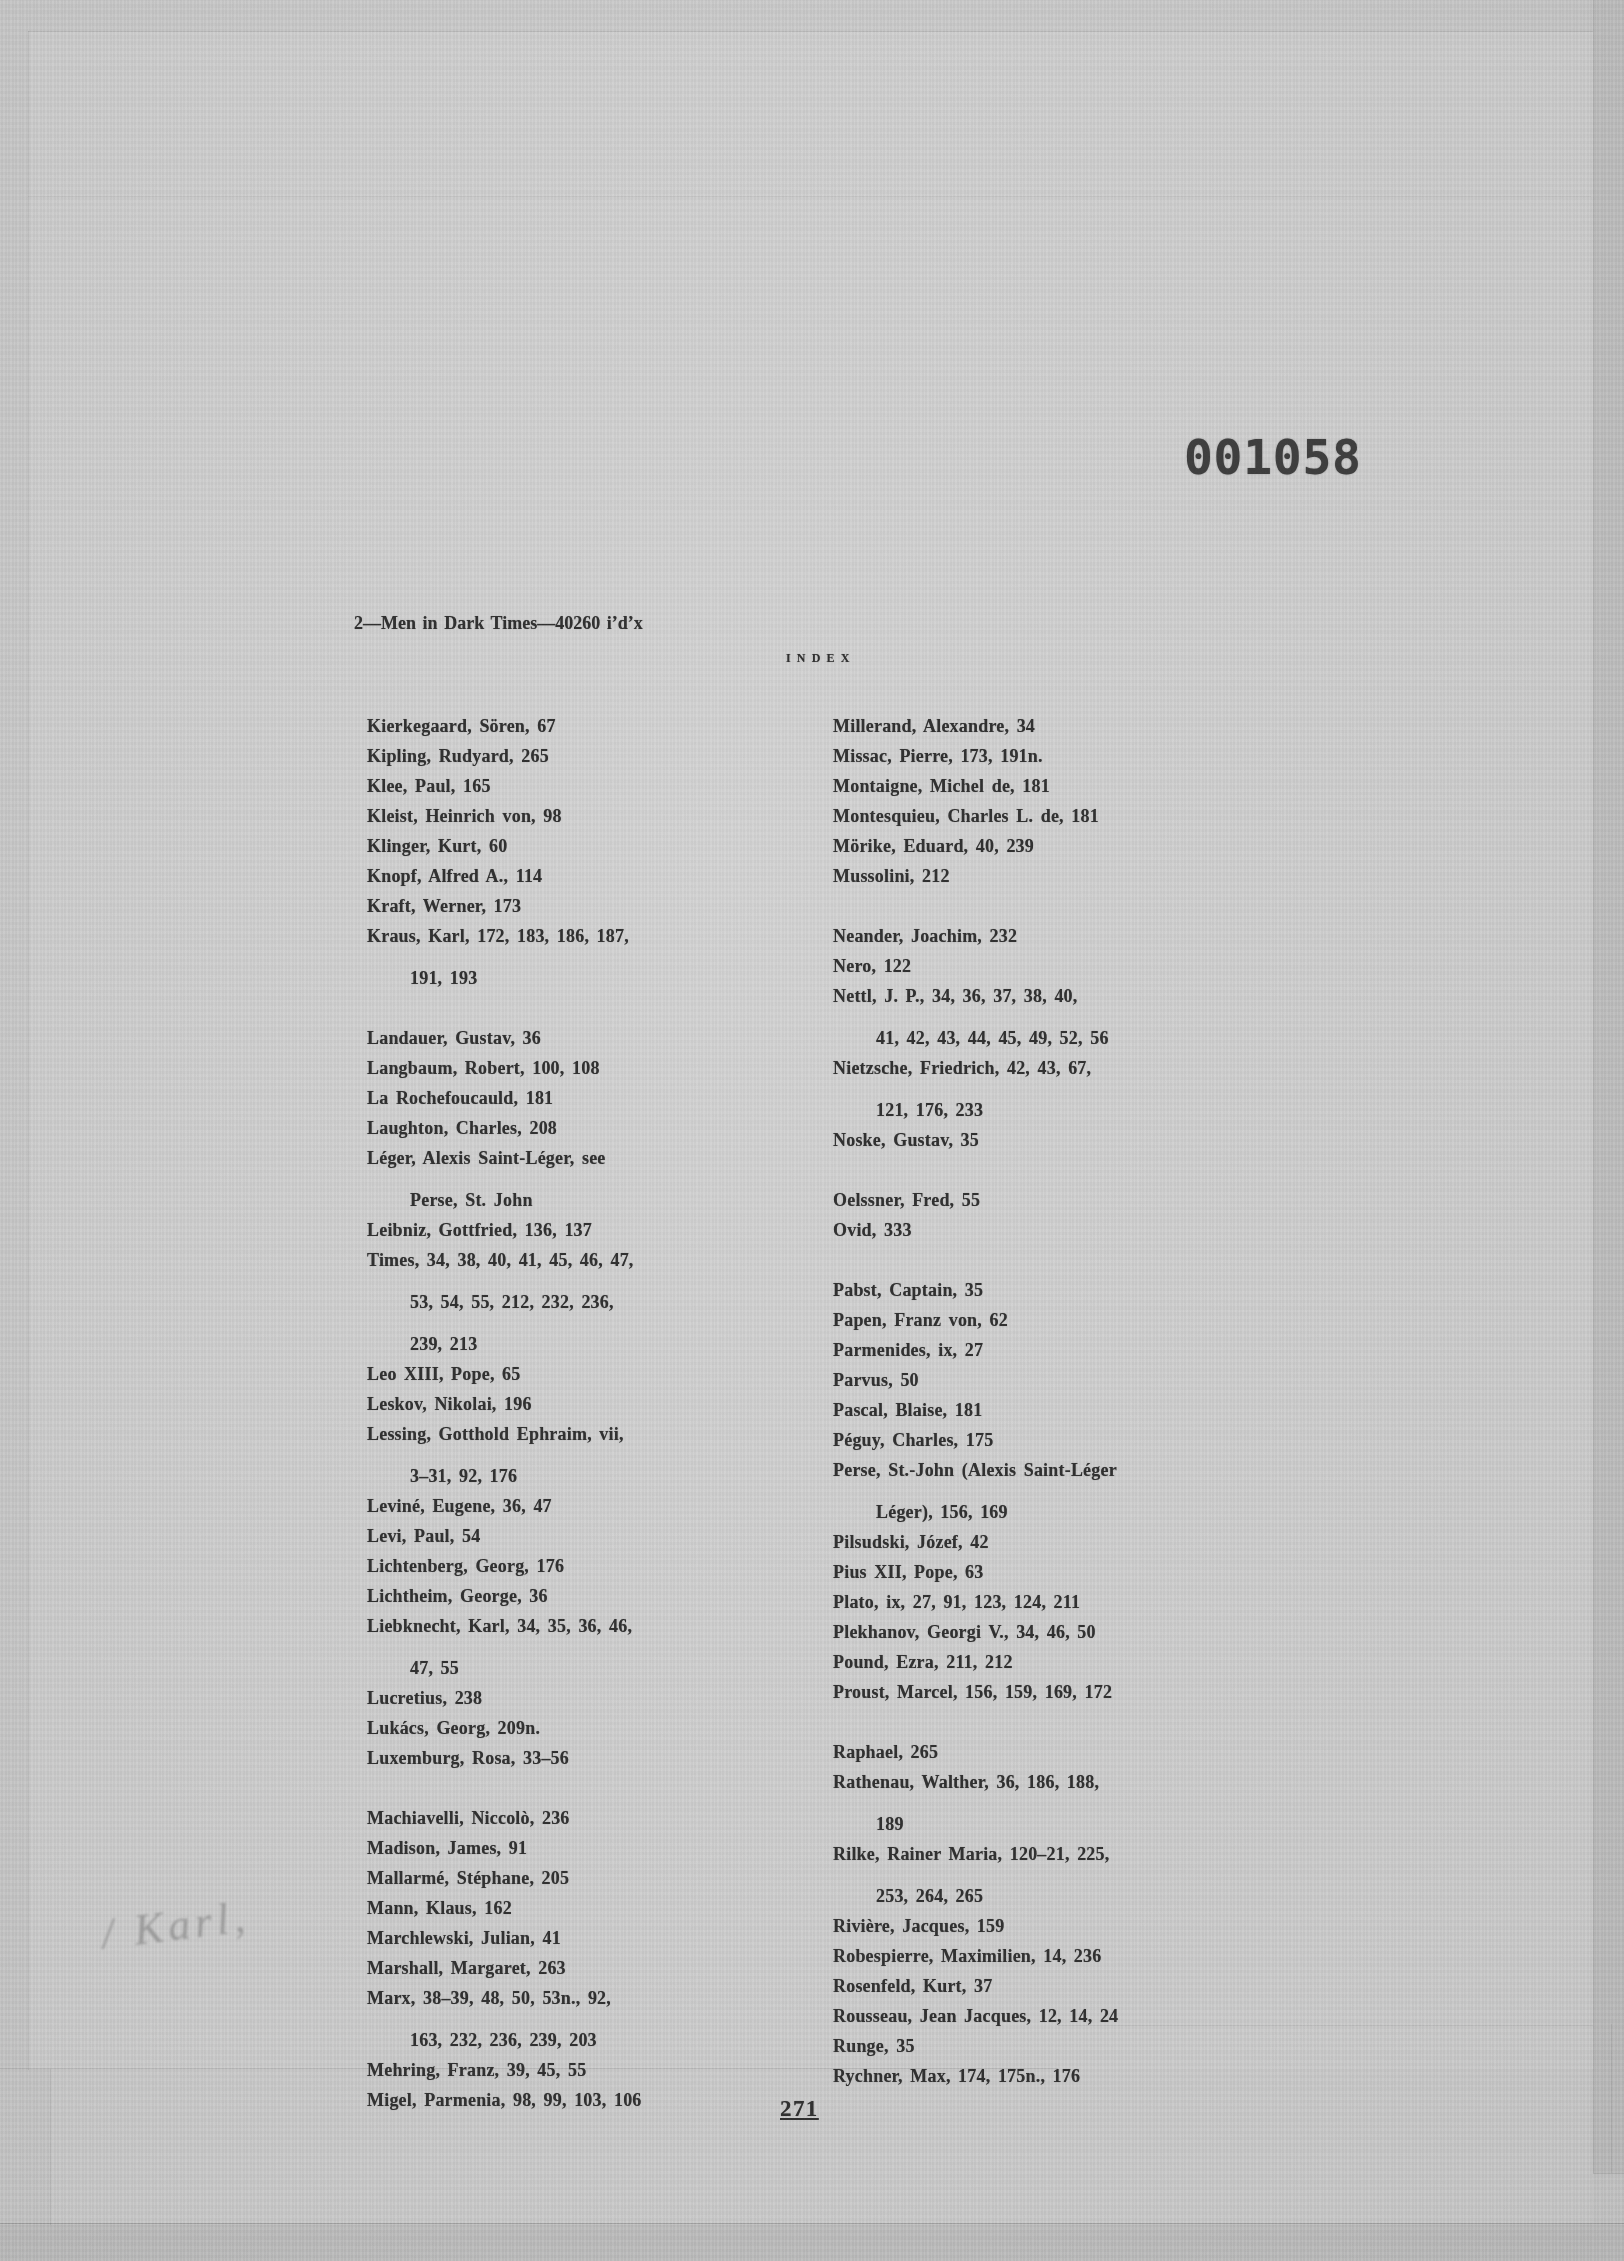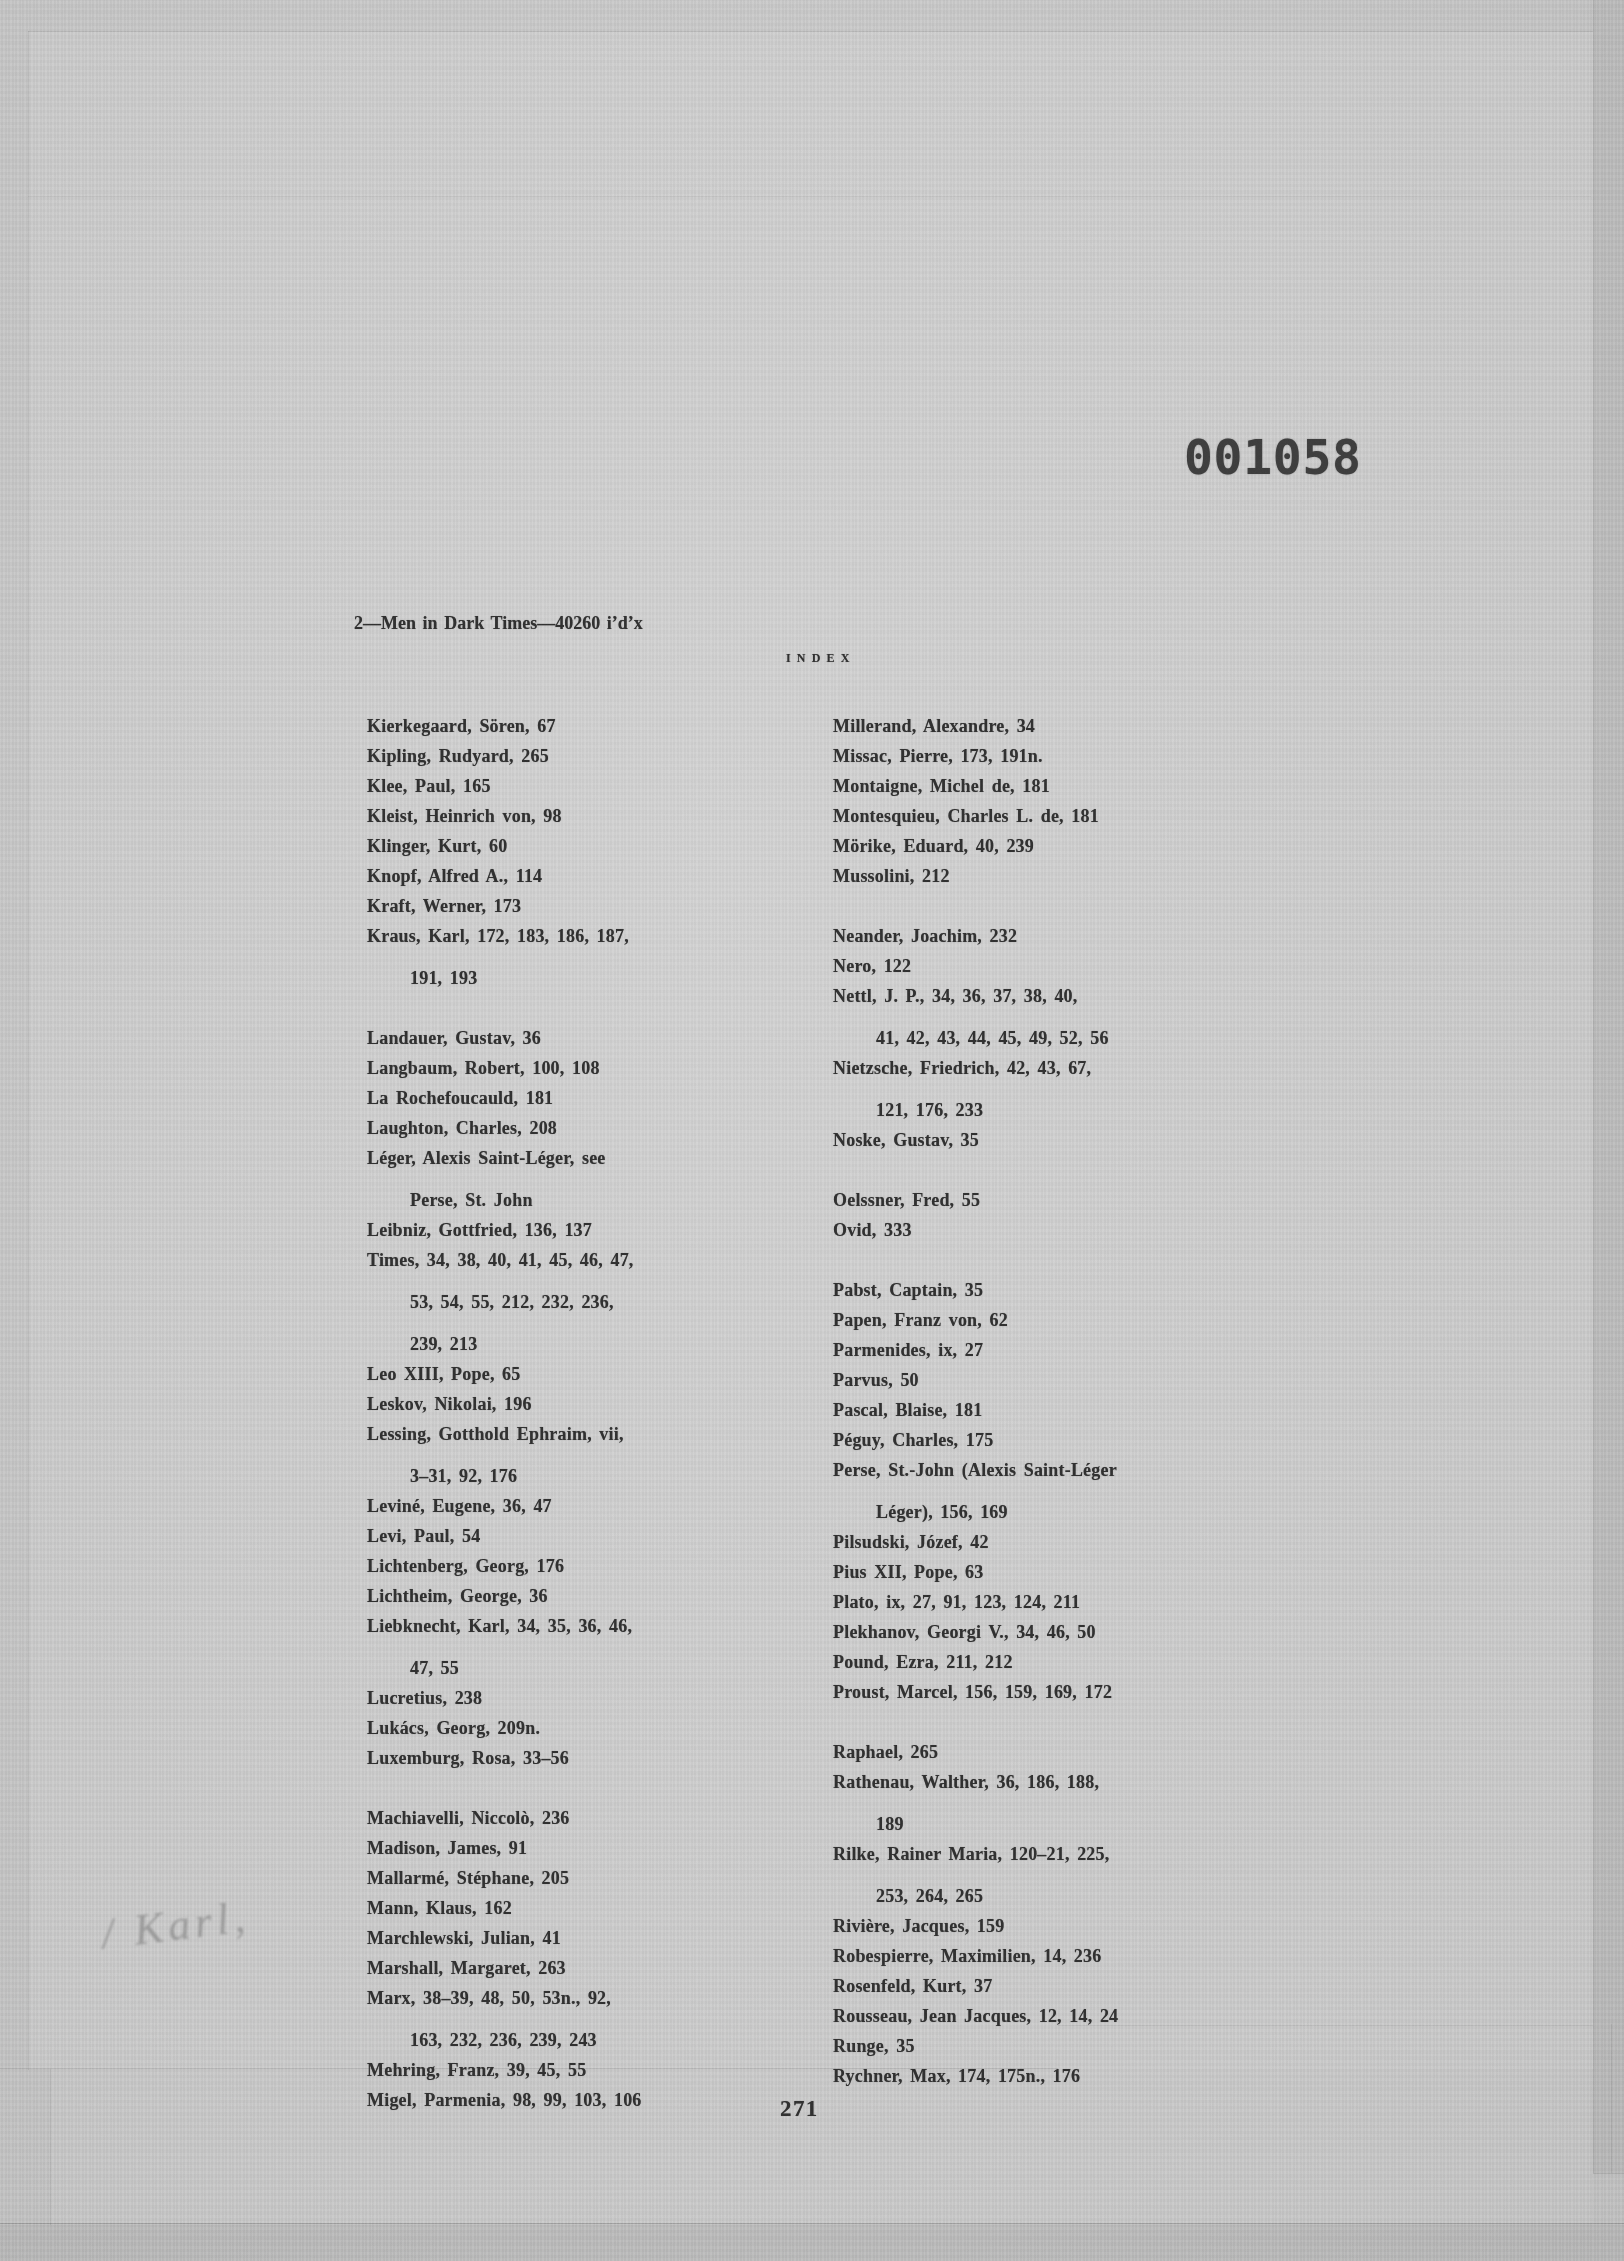--- a/index.html
+++ b/index.html
@@ -38,21 +38,21 @@
   
   .ink{position:absolute;color:#2e2e2e;filter:blur(0.4px);text-shadow:0 0 0.8px rgba(20,20,20,0.45);}
   .running-note{left:354px;top:613px;font-size:18px;font-weight:bold;word-spacing:2.1px;white-space:nowrap;}
   .index-title{left:786px;top:651px;font-size:12px;font-weight:bold;letter-spacing:6.2px;white-space:nowrap;}
   .col{top:711px;font-size:18px;line-height:30px;font-weight:bold;word-spacing:2.8px;letter-spacing:0.2px;}
   .col-left{left:367px;width:470px;}
   .col-right{left:833px;width:484px;}
   .line{white-space:nowrap;}
   .indent{padding-left:43px;margin-top:12px;}
   .gap{margin-top:30px;}
-  .page-number{left:780px;top:2096px;font-size:23px;font-weight:bold;letter-spacing:1.4px;}
+  .page-number{left:780px;top:2096px;font-size:23px;font-weight:bold;letter-spacing:1.4px;text-decoration:underline;}
 
   
   .stamp{
     position:absolute;left:1184px;top:429px;
     font-family:"DejaVu Sans Mono","Liberation Mono",monospace;
     font-size:48px;font-weight:bold;letter-spacing:0.7px;color:#3c3c3c;
     filter:blur(0.7px);text-shadow:0 0 1.4px rgba(40,40,40,0.5);white-space:nowrap;
   }
   
   .handwriting{
@@ -119,21 +119,21 @@
     <div class="line">Lucretius, 238</div>
     <div class="line">Lukács, Georg, 209n.</div>
     <div class="line">Luxemburg, Rosa, 33–56</div>
     <div class="line gap">Machiavelli, Niccolò, 236</div>
     <div class="line">Madison, James, 91</div>
     <div class="line">Mallarmé, Stéphane, 205</div>
     <div class="line">Mann, Klaus, 162</div>
     <div class="line">Marchlewski, Julian, 41</div>
     <div class="line">Marshall, Margaret, 263</div>
     <div class="line">Marx, 38–39, 48, 50, 53n., 92,</div>
-    <div class="line indent">163, 232, 236, 239, 243</div>
+    <div class="line indent">163, 232, 236, 239, 203</div>
     <div class="line">Mehring, Franz, 39, 45, 55</div>
     <div class="line">Migel, Parmenia, 98, 99, 103, 106</div>
   </div>
 <div class="ink col col-right">
     <div class="line">Millerand, Alexandre, 34</div>
     <div class="line">Missac, Pierre, 173, 191n.</div>
     <div class="line">Montaigne, Michel de, 181</div>
     <div class="line">Montesquieu, Charles L. de, 181</div>
     <div class="line">Mörike, Eduard, 40, 239</div>
     <div class="line">Mussolini, 212</div>

